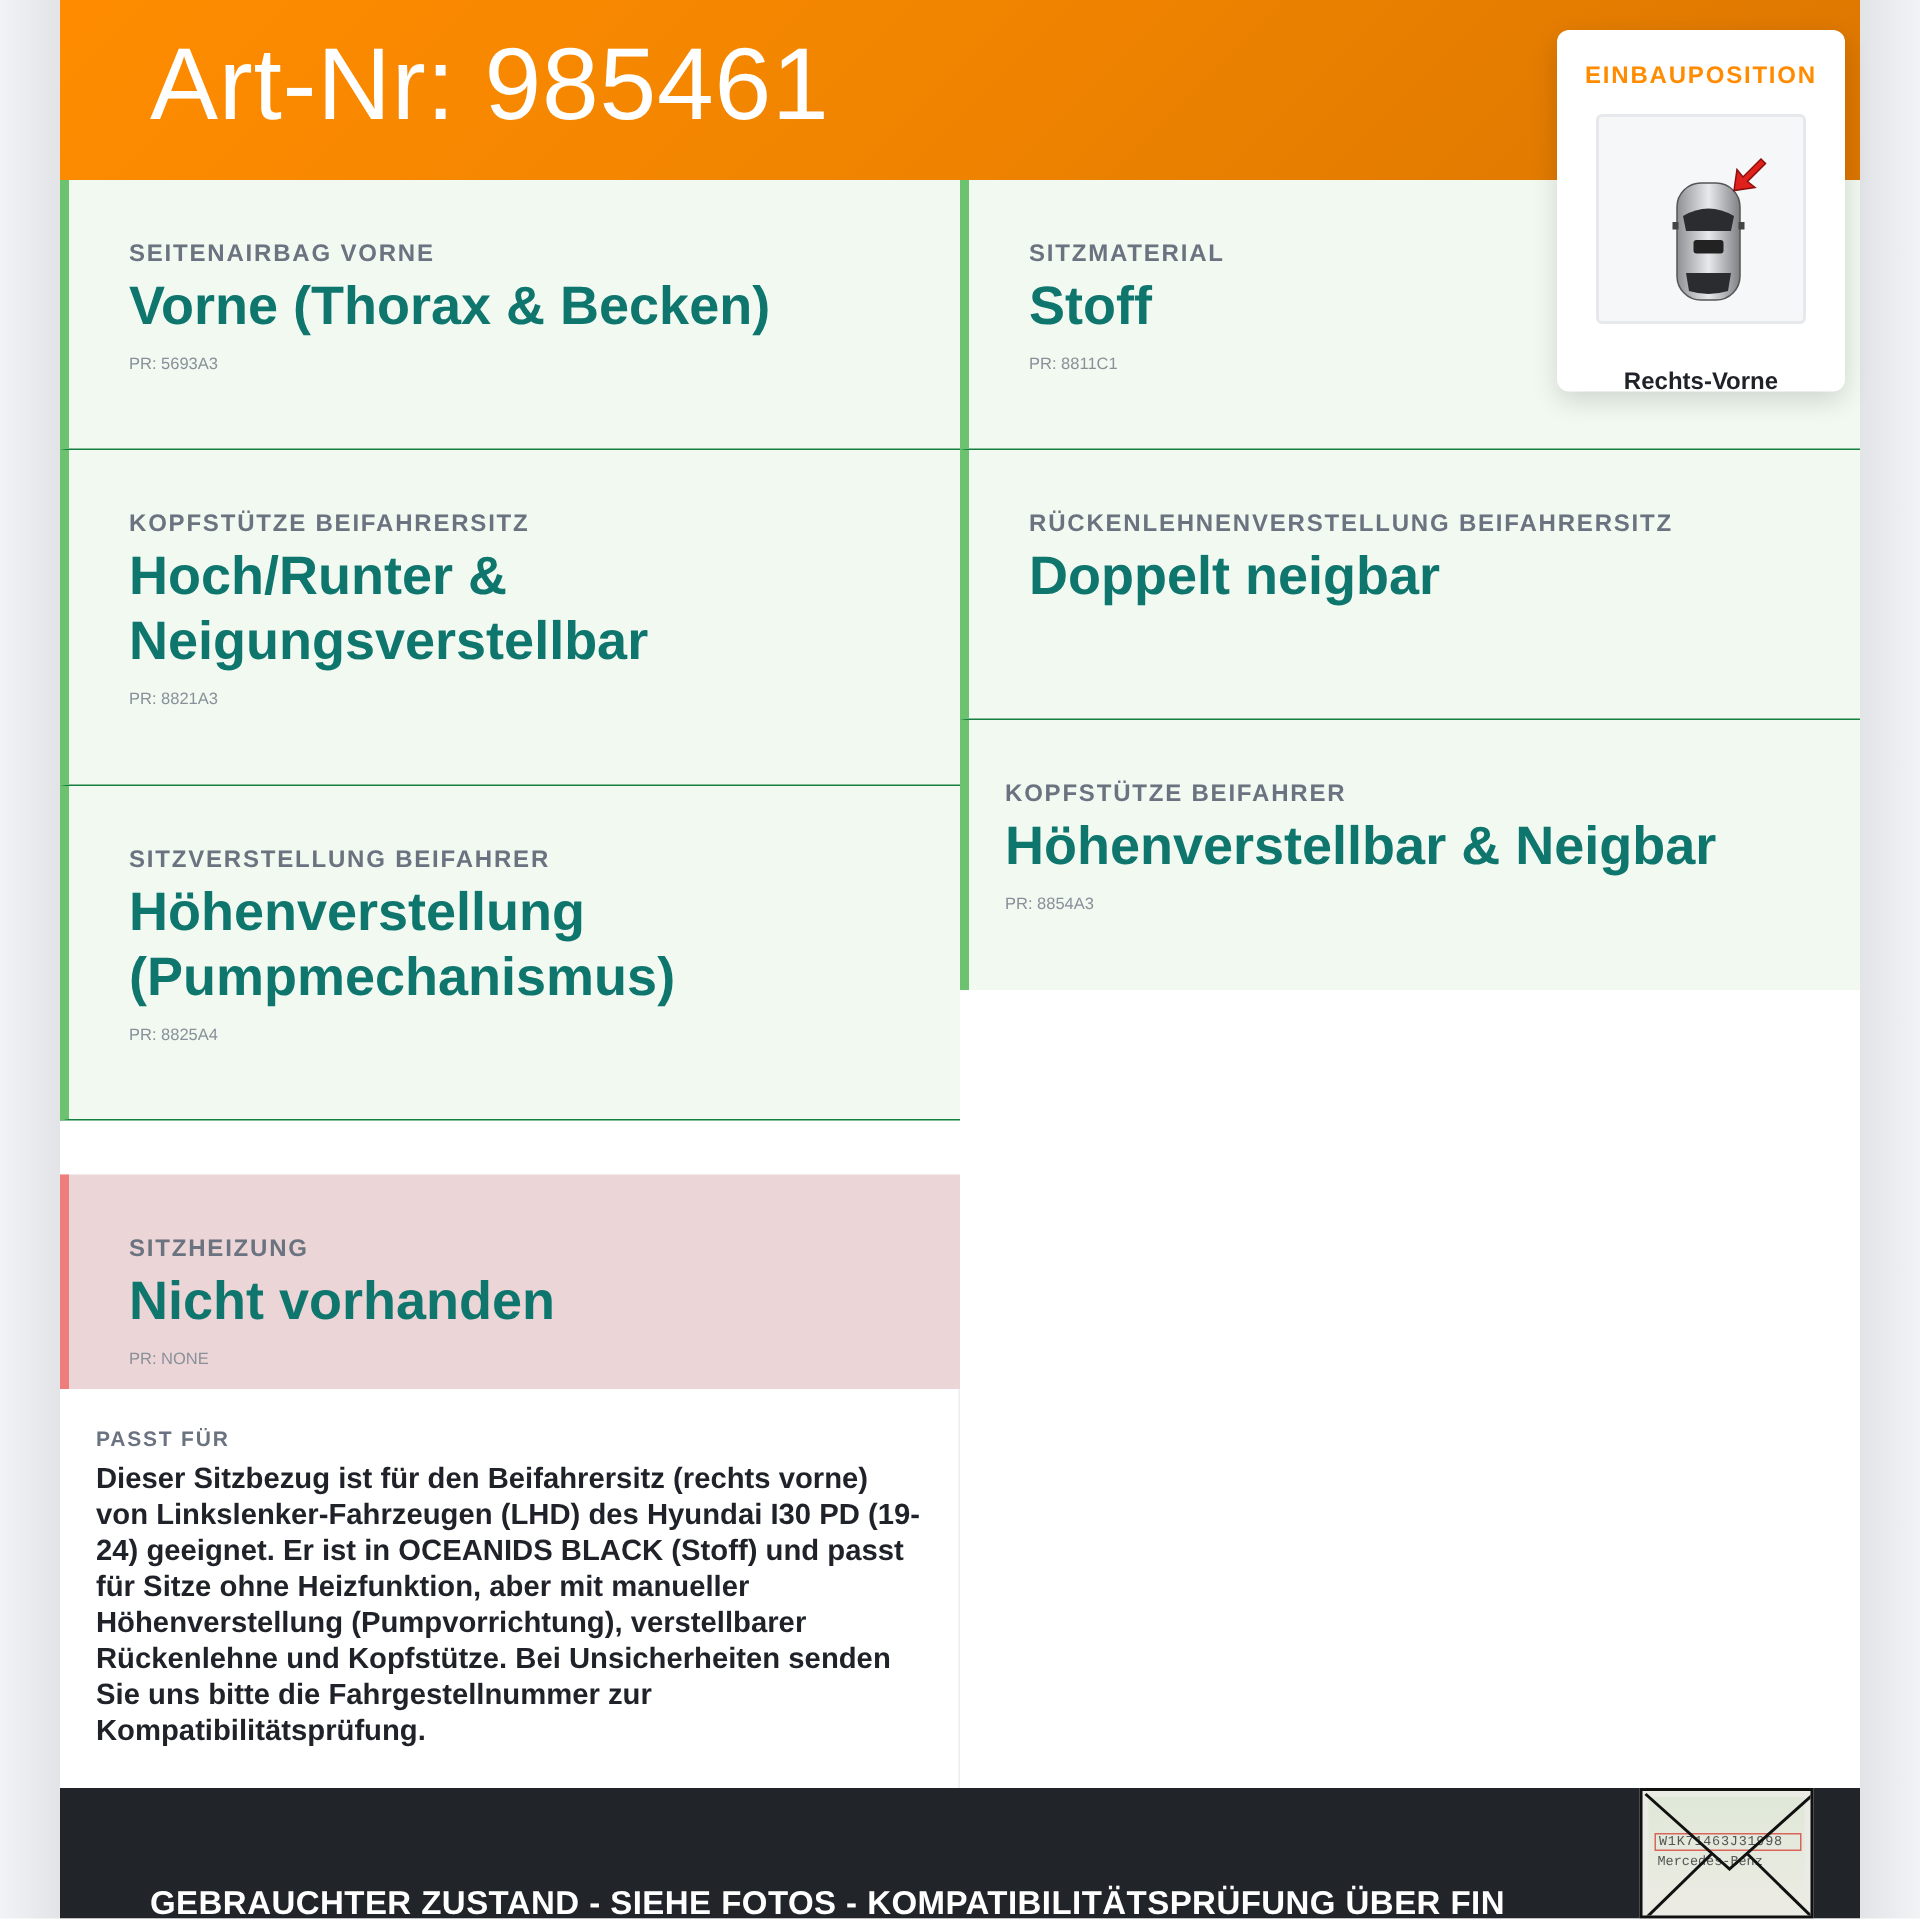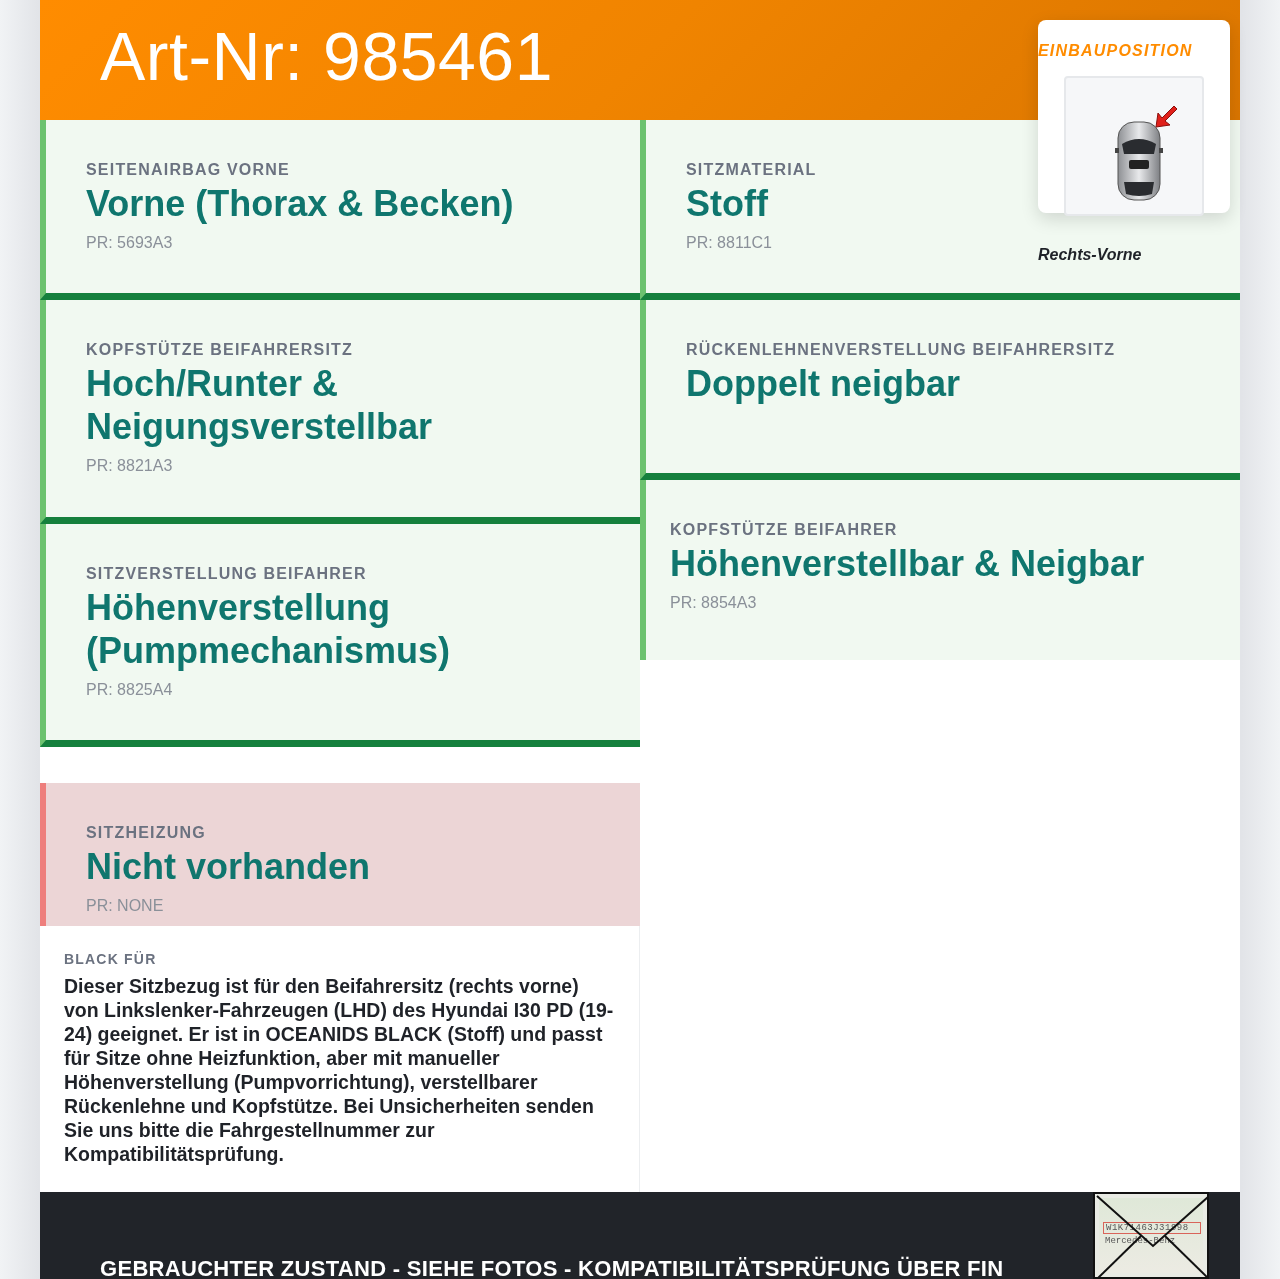--- a/index.html
+++ b/index.html
@@ -23,33 +23,33 @@
     color: #ffffff; font-weight: 400; font-size: 68px; letter-spacing: 0.5px;
     line-height: 60px;
   }
   .grid { position: absolute; top: 120px; left: 0; width: 1200px; }
   .col-left { position: absolute; left: 0; top: 0; width: 600px; }
   .col-right { position: absolute; left: 600px; top: 0; width: 600px; }
   .card {
     position: relative;
     background: #f1f9f1;
     border-left: 6px solid #6cc26f;
-    border-bottom: 7px solid #15803d;
+    border-bottom: 1px solid #15803d;
     padding: 40px 40px 0 40px;
   }
   .card.no { background: #ecd5d6; border-left-color: #ee7e7c; margin-top: 36px; }
   .card-label {
     color: #6b7280; font-size: 16px; font-weight: 700; letter-spacing: 1.2px;
     text-transform: uppercase; line-height: 20px; margin-bottom: 2px;
   }
   .card-value {
     color: #0f766e; font-size: 36px; font-weight: 700; line-height: 43px;
   }
   .card-pr {
-    color: #8a9099; font-size: 16px; line-height: 20px; margin-top: 8px;
+    color: #8a9099; font-size: 11px; line-height: 20px; margin-top: 8px;
   }
   .fits {
     position: absolute; left: 0; top: 926px; width: 600px; height: 266px;
     background: #ffffff; border-right: 1px solid #eceef0;
     padding: 24px 24px 0 24px;
   }
   .fits-label {
     color: #6b7280; font-size: 14px; font-weight: 700; letter-spacing: 1.2px;
     line-height: 18px; margin-bottom: 6px;
   }
@@ -70,25 +70,24 @@
   }
   .vin-thumb .paper { position: absolute; left: 4px; top: 4px; right: 4px; bottom: 4px; background: linear-gradient(#dfe8d8, #ecebe3); }
   .vin-thumb .vin-box {
     position: absolute; left: 8px; top: 28px; width: 98px; height: 12px;
     border: 1.5px solid #d9645a; font-family: "Liberation Mono", monospace; font-size: 9px; color: #555; line-height: 10px; padding-left: 2px; letter-spacing: 0.5px;
     white-space: nowrap; overflow: hidden;
   }
   .vin-thumb .brand { position: absolute; left: 10px; top: 42px; font-family: "Liberation Mono", monospace; font-size: 9px; color: #555; }
   .vin-thumb svg { position: absolute; left: 0; top: 0; }
   .badge {
-    position: absolute; left: 998px; top: 20px; width: 192px; height: 193px;
+    position: absolute; left: 998px; top: 20px; width: 192px; height: 241px;
     background: #ffffff; border-radius: 8px;
     box-shadow: 0 6px 18px rgba(0,0,0,0.14);
-    text-align: left;
-    font-style: italic;
+    text-align: center;
   }
   .badge-title {
     color: #ff8c00; font-size: 16px; font-weight: 700; letter-spacing: 1.2px;
     margin-top: 21px; line-height: 20px;
   }
   .badge-img {
     margin: 15px auto 0 auto; width: 140px; height: 140px;
     background: #f6f7f9; border: 2px solid #e6e8eb; border-radius: 4px;
     position: relative;
   }
@@ -141,21 +140,21 @@
       </div>
       <div class="card" style="height:180px; border-bottom:none;padding-left:24px;">
         <div class="card-label">KOPFSTÜTZE BEIFAHRER</div>
         <div class="card-value">Höhenverstellbar &amp; Neigbar</div>
         <div class="card-pr">PR: 8854A3</div>
       </div>
     </div>
   </div>
 
   <div class="fits">
-    <div class="fits-label">BLACK FÜR</div>
+    <div class="fits-label">PASST FÜR</div>
     <div class="fits-text">Dieser Sitzbezug ist für den Beifahrersitz (rechts vorne) von Linkslenker-Fahrzeugen (LHD) des Hyundai I30 PD (19-24) geeignet. Er ist in OCEANIDS BLACK (Stoff) und passt für Sitze ohne Heizfunktion, aber mit manueller Höhenverstellung (Pumpvorrichtung), verstellbarer Rückenlehne und Kopfstütze. Bei Unsicherheiten senden Sie uns bitte die Fahrgestellnummer zur Kompatibilitätsprüfung.</div>
   </div>
 
   <div class="footer">
     <div class="footer-text">GEBRAUCHTER ZUSTAND - SIEHE FOTOS - KOMPATIBILITÄTSPRÜFUNG ÜBER FIN</div>
     <div class="vin-thumb">
       <div class="paper"></div>
       <div class="vin-box">W1K71463J31998</div>
       <div class="brand">Mercedes-Benz</div>
       <svg width="116" height="87" viewBox="0 0 116 87">

